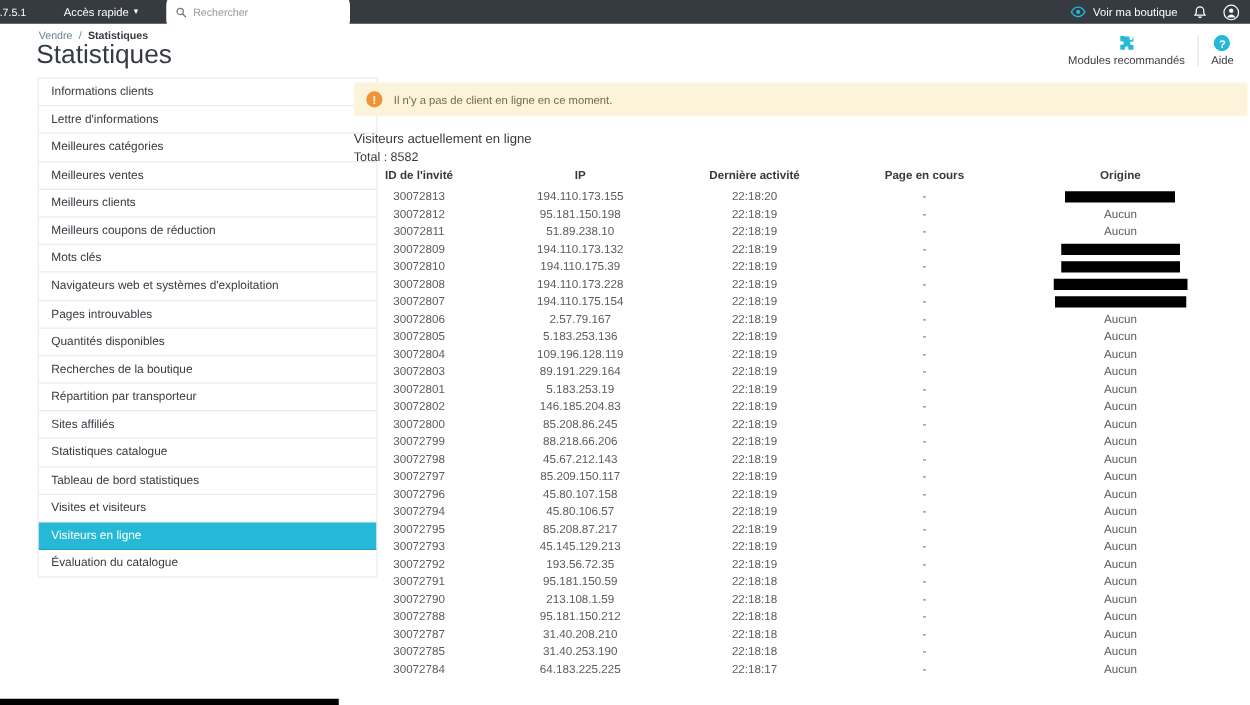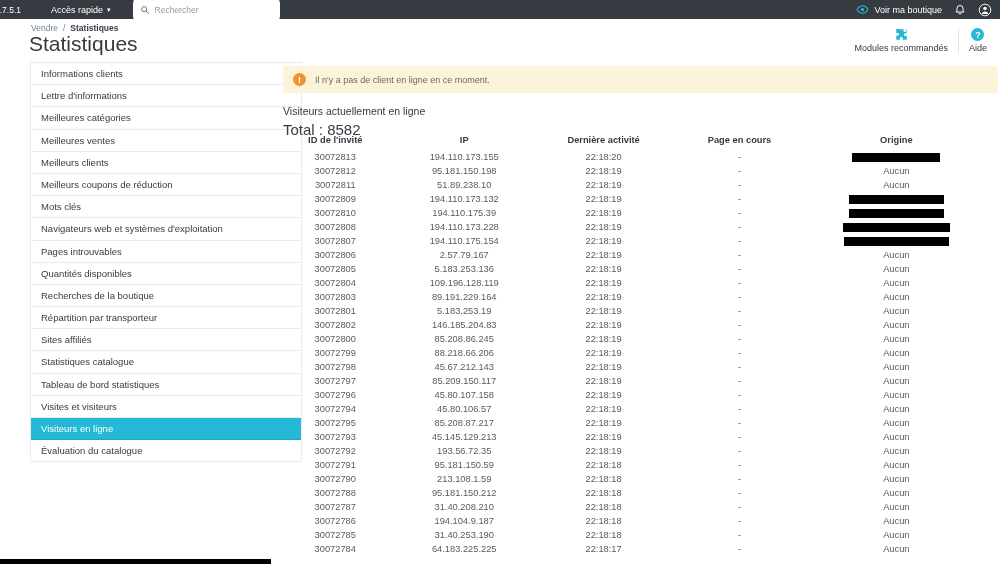--- a/index.html
+++ b/index.html
@@ -64,21 +64,21 @@
     background: #fbf4da; border-radius: 2px;
     display: flex; align-items: center; gap: 9px; padding-left: 10px;
   }
   .alert-icon {
     width: 13px; height: 13px; border-radius: 50%; background: #ef9335; color: #fff;
     font-size: 9px; font-weight: bold; display: flex; align-items: center; justify-content: center; flex: 0 0 13px;
   }
   .alert-text { font-size: 9px; color: #6f6a50; }
 
   .section-title { position: absolute; top: 43px; left: 0; font-size: 10.5px; font-weight: 400; color: #363a41; }
-  .total { position: absolute; top: 59px; left: 0; font-size: 15px; color: #363a41; }
+  .total { position: absolute; top: 59px; left: 0; font-size: 10px; color: #363a41; }
 
   .visitors-table {
     position: absolute; top: 68px; left: 0; width: calc(100% - 20px);
     border-collapse: collapse; table-layout: fixed;
   }
   .visitors-table th {
     height: 20px; font-size: 9.3px; font-weight: bold; color: #363a41;
     text-align: center; vertical-align: middle; padding: 0; white-space: nowrap; overflow: hidden;
   }
   .visitors-table td {
@@ -417,27 +417,20 @@
     <td>Aucun</td>
   </tr>
         <tr class="t-row">
     <td>30072787</td>
     <td>31.40.208.210</td>
     <td>22:18:18</td>
     <td>-</td>
     <td>Aucun</td>
   </tr>
         <tr class="t-row">
-    <td>30072786</td>
-    <td>194.104.9.187</td>
-    <td>22:18:18</td>
-    <td>-</td>
-    <td>Aucun</td>
-  </tr>
-        <tr class="t-row">
     <td>30072785</td>
     <td>31.40.253.190</td>
     <td>22:18:18</td>
     <td>-</td>
     <td>Aucun</td>
   </tr>
         <tr class="t-row">
     <td>30072784</td>
     <td>64.183.225.225</td>
     <td>22:18:17</td>

